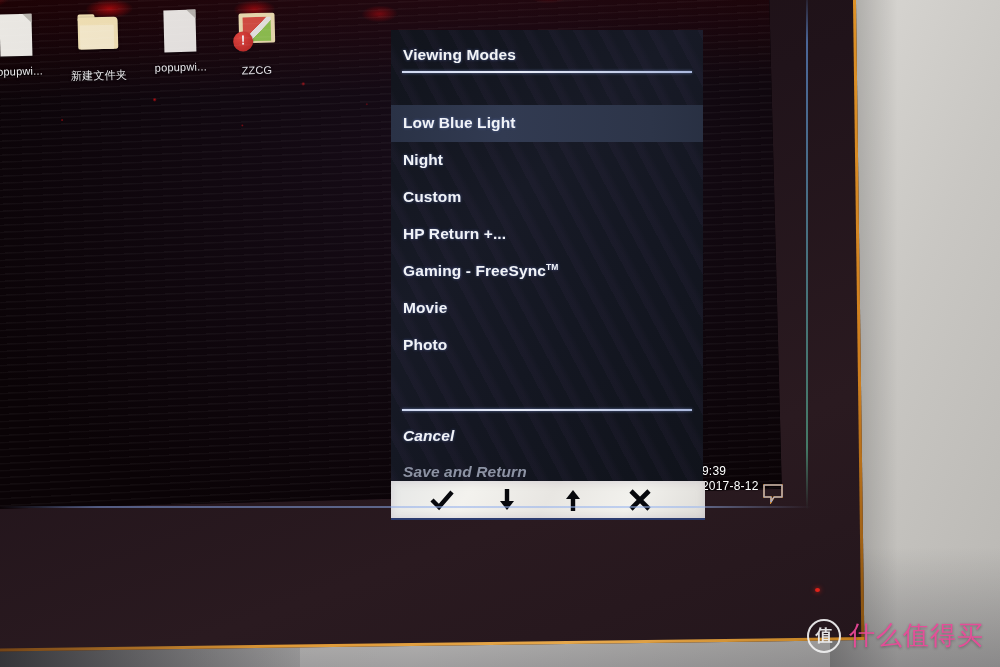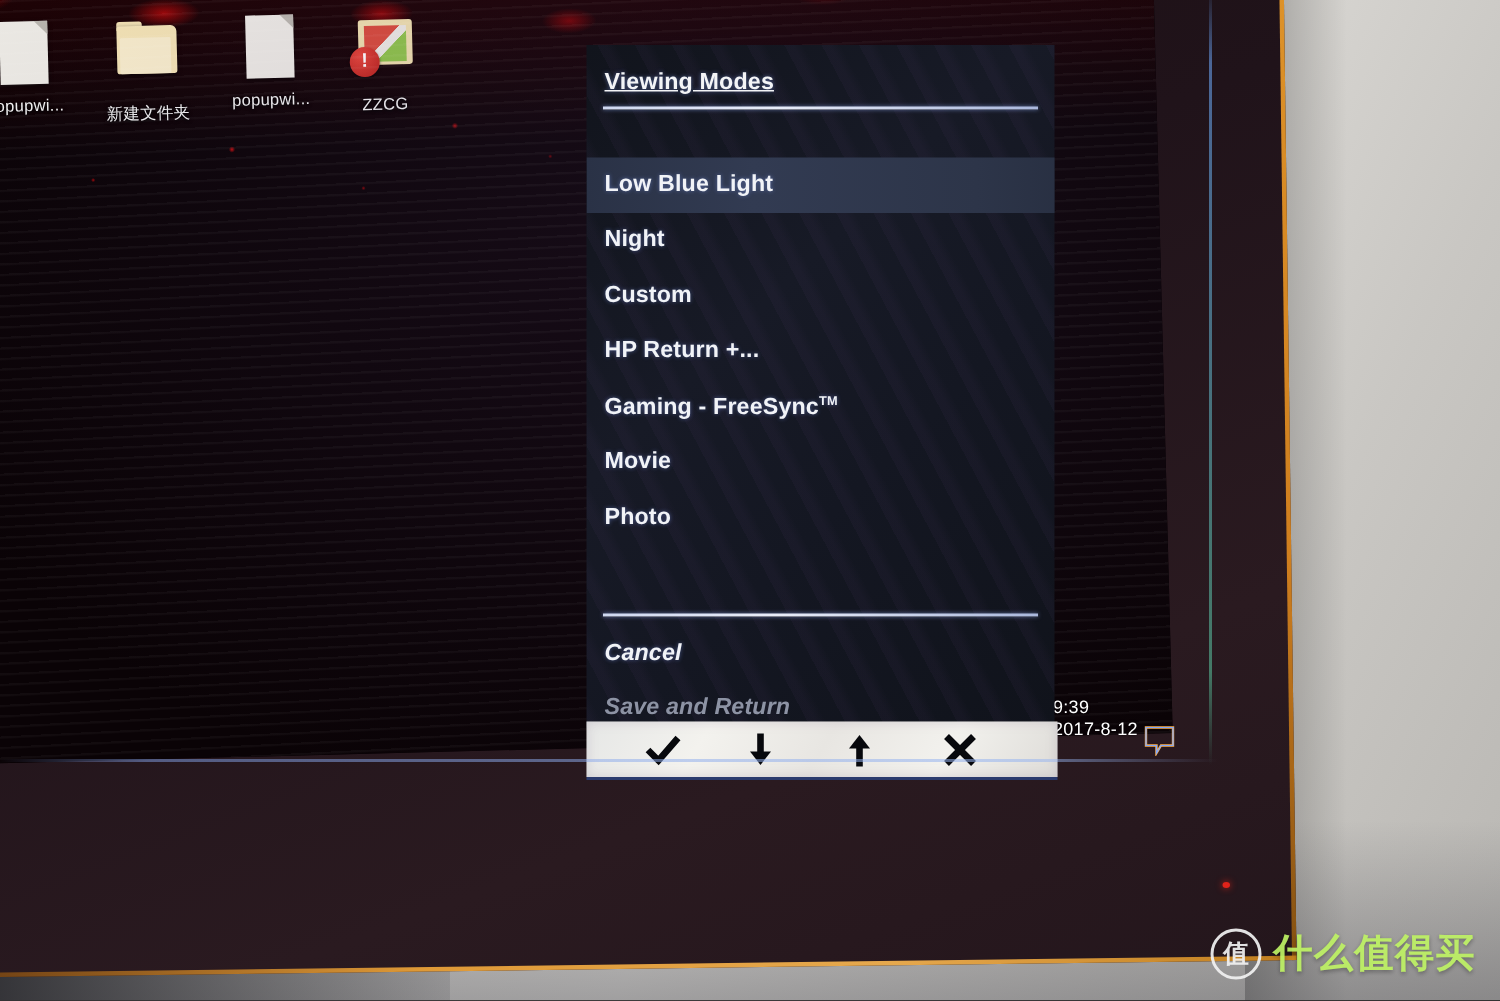--- a/index.html
+++ b/index.html
@@ -92,21 +92,21 @@
 
   
   .osd{position:absolute;left:391px;top:30px;width:312px;height:455px;
         background:linear-gradient(135deg,#11141c 0%,#171a26 38%,#141722 62%,#10131b 100%);
         overflow:hidden;}
   .osd-moire{position:absolute;inset:0;pointer-events:none;opacity:.55;
         background:repeating-linear-gradient(62deg,
            rgba(120,80,150,.10) 0px,rgba(120,80,150,.10) 5px,
            rgba(40,40,90,.0) 11px,rgba(40,40,90,.0) 22px);}
   .osd-title{position:absolute;left:12px;top:16px;font-size:15.5px;color:#f3f4f6;
-        font-weight:bold;letter-spacing:.1px;text-shadow:0 0 3px rgba(140,170,255,.5);text-decoration:underline;}
+        font-weight:bold;letter-spacing:.1px;text-shadow:0 0 3px rgba(140,170,255,.5);}
   .osd-rule{position:absolute;left:11px;width:290px;height:2px;
         background:linear-gradient(90deg,#cfd8f0,#e8ecf8 40%,#aab8dc);box-shadow:0 0 3px rgba(150,180,255,.6);}
   .rule-top{top:41px;}
   .rule-bot{top:379px;}
 
   .osd-item{position:absolute;left:0;width:372px;height:37px;}
   .osd-item .t{position:absolute;left:12px;top:9px;font-size:15.5px;font-weight:bold;
         color:#f1f3f7;letter-spacing:.1px;text-shadow:0 0 3px rgba(130,160,255,.45);white-space:nowrap;}
   .osd-item.sel{background:linear-gradient(90deg,#2a3246 0%,#323b52 30%,#2d3549 70%,#242b3c 100%);}
   .osd-item .t sup{font-size:8.5px;vertical-align:super;}
@@ -131,21 +131,21 @@
   .glint-b{position:absolute;left:0px;top:506px;width:812px;height:2px;
         background:linear-gradient(90deg,rgba(0,0,0,0),rgba(130,160,230,.5) 12%,rgba(150,180,240,.55) 85%,rgba(0,0,0,0));}
   .led{position:absolute;left:815px;top:588px;width:5px;height:4px;border-radius:50%;
         background:#e0231a;box-shadow:0 0 5px rgba(224,35,26,.9);}
 
   
   .wm{position:absolute;right:16px;bottom:14px;display:flex;align-items:center;gap:8px;opacity:.92;}
   .wm-badge{width:30px;height:30px;border-radius:50%;border:2.5px solid #f2f2f2;
         display:flex;align-items:center;justify-content:center;color:#f2f2f2;
         font-size:17px;font-weight:bold;line-height:1;}
-  .wm-text{color:#bef264;font-size:26px;font-weight:bold;letter-spacing:1px;
+  .wm-text{color:#ec4899;font-size:26px;font-weight:normal;letter-spacing:1px;
         text-shadow:0 1px 3px rgba(0,0,0,.35);}
 </style>
 </head>
 <body>
 
 <div class="scene">
 
   <div class="wall"></div>
   <div class="wall-shadow"></div>
   <div class="floorish"></div>

